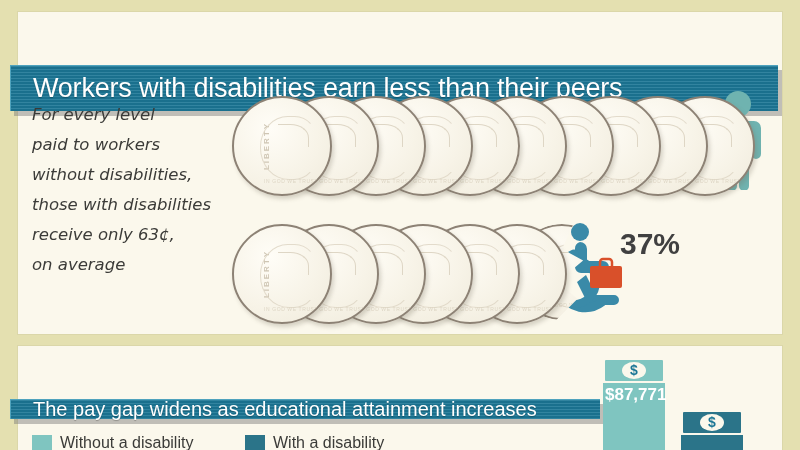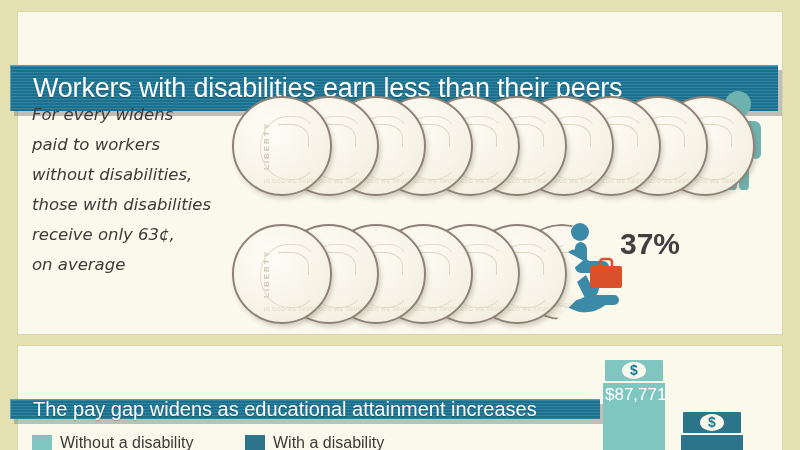--- a/index.html
+++ b/index.html
@@ -145,37 +145,37 @@
     display:flex;align-items:center;justify-content:center;
     box-sizing:border-box;border:2px solid #fbf8ec;
   }
   .bill .oval{
     width:24px;height:17px;border-radius:50%;
     background:#fbf8ec;color:#1b7695;
     font-size:14px;font-weight:bold;line-height:17px;text-align:center;
   }
   .bar{width:62px;}
   .bar-value{
-    font-size:17px;font-weight:normal;color:#ffffff;
+    font-size:17px;font-weight:bold;color:#ffffff;
     padding:2px 0 0 2px;white-space:nowrap;
   }
 </style>
 </head>
 <body style="background: rgb(228, 224, 176);">
 
 <div class="stage">
 
   <div class="panel" id="panel-top" style="background: rgb(251, 248, 236);"></div>
 
   <div class="banner" id="banner-top">
     <span class="banner-text">Workers with disabilities earn less than their peers</span>
   </div>
 
   <div id="intro">
-    <div>For every widens</div>
+    <div>For every level</div>
     <div>paid to workers</div>
     <div>without disabilities,</div>
     <div>those with disabilities</div>
     <div>receive only 63¢,</div>
     <div>on average</div>
   </div>
 
   <div class="coin-row" id="coin-row-1">
       <div class="coin" style="left: 0px; z-index: 10;">
         <span class="liberty">LIBERTY</span>

